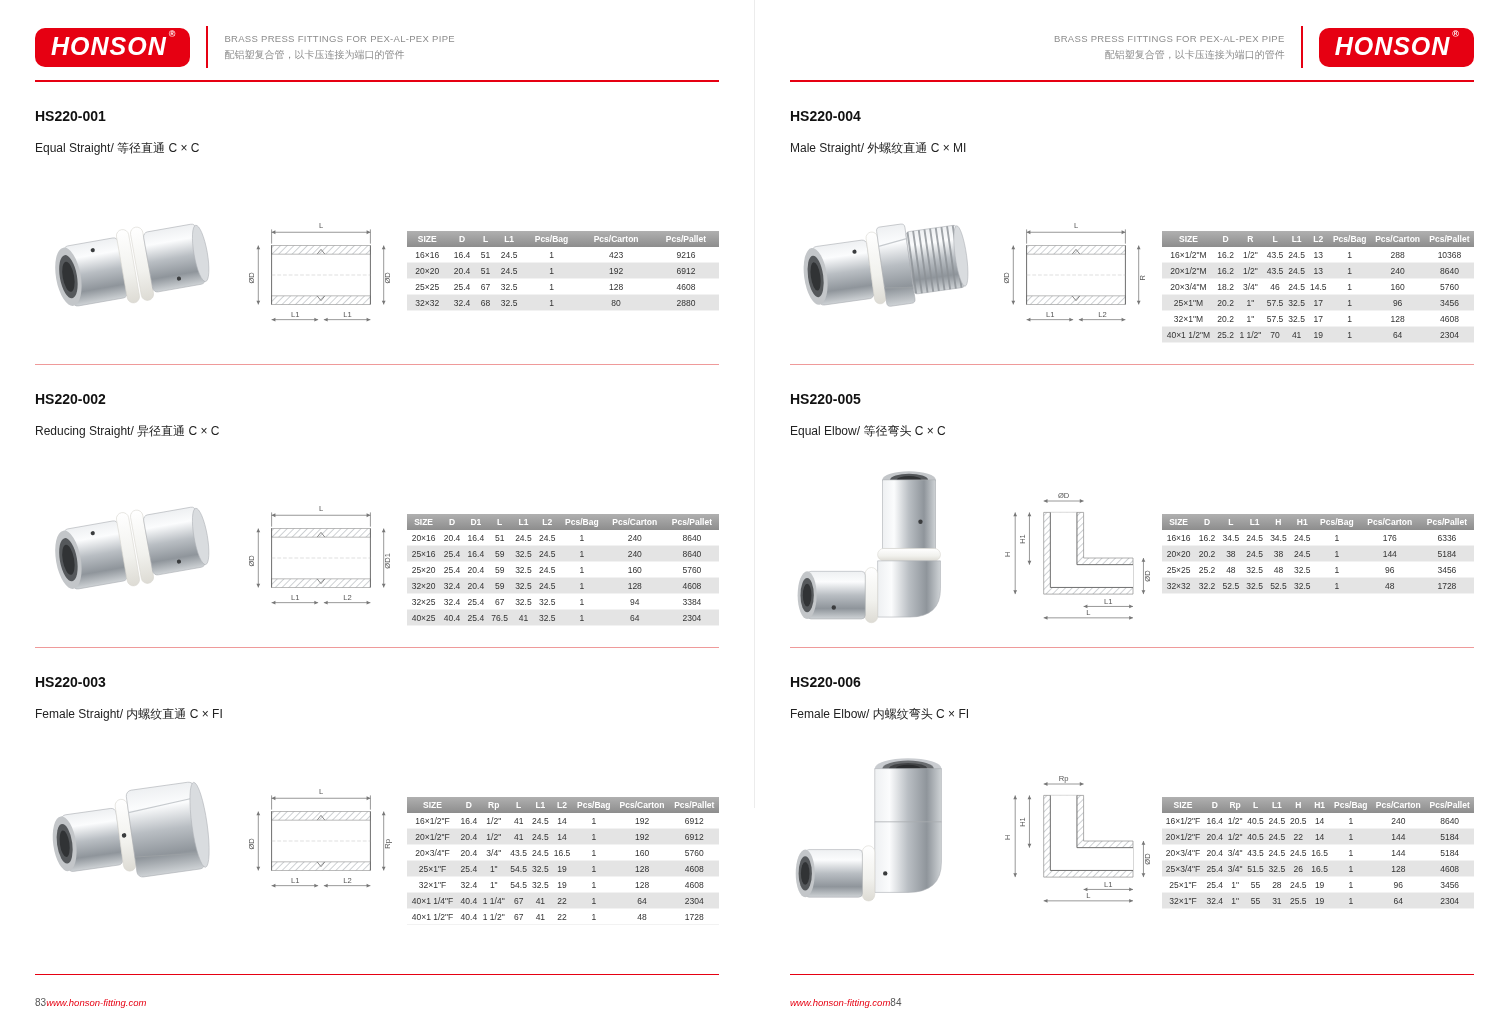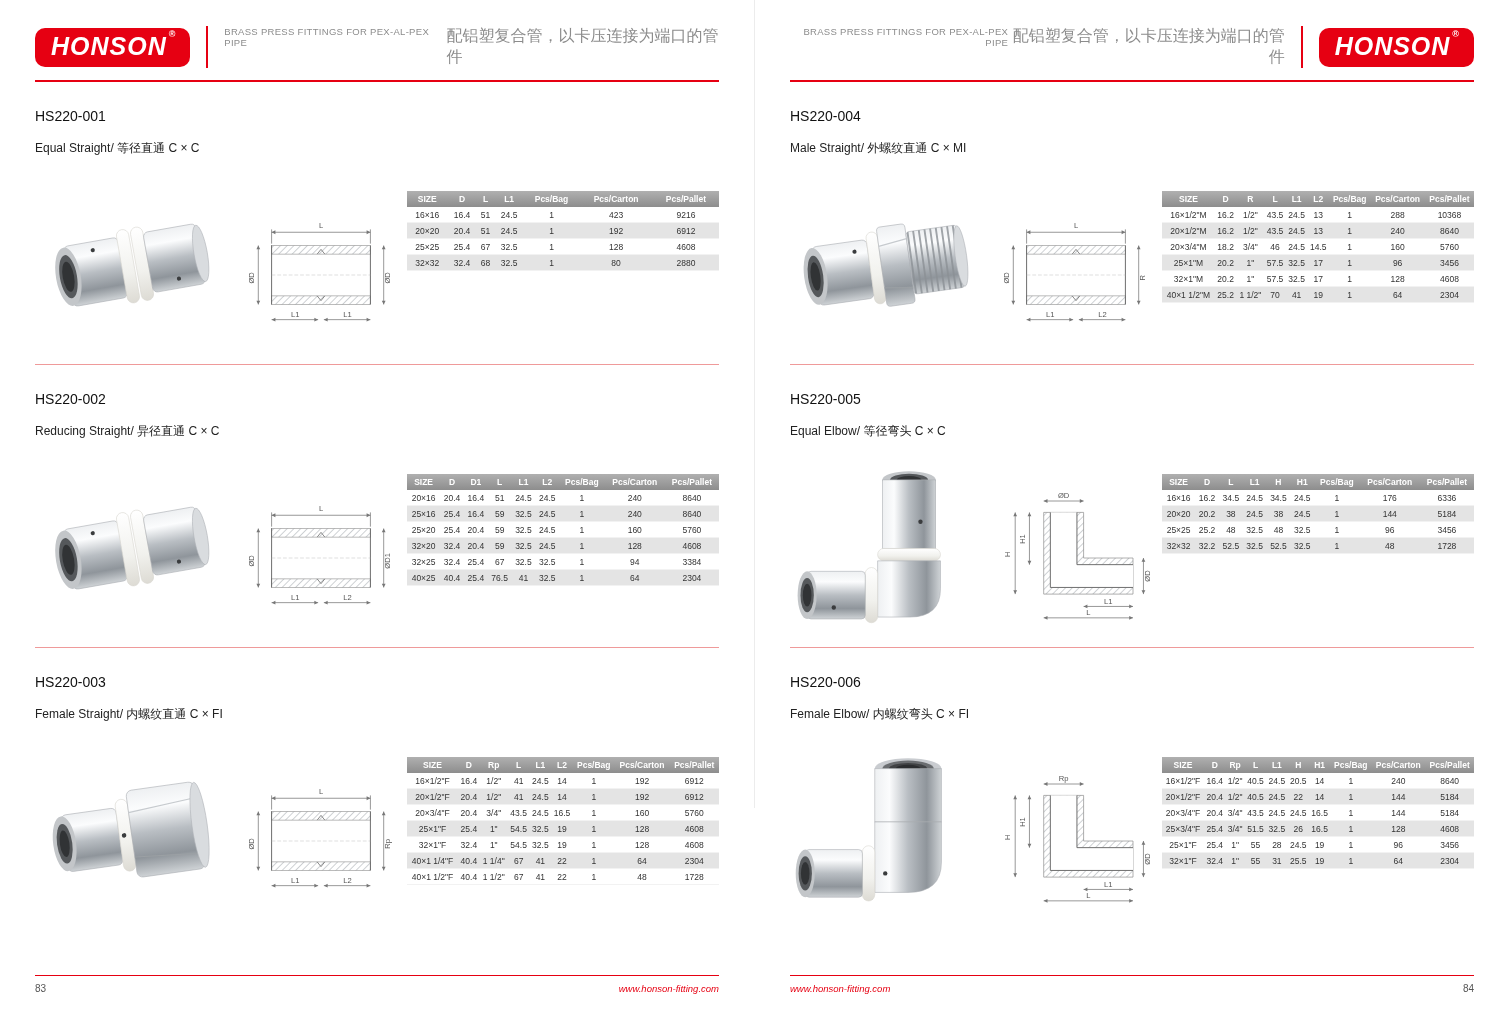--- a/index.html
+++ b/index.html
@@ -7,46 +7,46 @@
   .sheet { display:flex; width:1509px; height:808px;border-radius:27px; }
   .page { position:relative; width:754px; height:1024px; background:#fff; }
   .page-gutter { width:1px; background:#ececec; }
 
   
   .page-header { height:82px; margin:0 35px; border-bottom:2px solid #e60012; display:flex; align-items:center; padding-top:14px; }
   .page-header.right { justify-content:flex-end; }
   .logo { background:#e60012; color:#fff; border-radius:10px; padding:6px 16px 8px 16px; font-weight:bold; font-style:italic; font-size:25px; letter-spacing:1px; position:relative; line-height:1; }
   .logo .reg { font-size:9px; font-style:normal; vertical-align:top; position:relative; top:-4px; left:2px; }
   .logo-divider { width:2px; height:42px; background:#e60012; margin:0 16px; }
-  .taglines { display:flex; flex-direction:row; gap:4px; }
+  .taglines { display:flex; flex-direction:column; gap:4px; }
   .taglines.right-align { text-align:right; }
   .tagline-en { font-size:9.5px; color:#8c8c8c; letter-spacing:.3px; }
-  .tagline-zh { font-size:16px; color:#8c8c8c; }
+  .tagline-zh { font-size:10px; color:#8c8c8c; }
 
   
   .sections { margin:0 35px; }
   .product-section { height:283px; position:relative; padding-top:26px; }
   .product-section:not(:last-child)::after { content:""; position:absolute; left:0; right:0; bottom:0; height:1px; background:#ef9a9a; }
-  .sec-code { font-size:14px; font-weight:normal; color:#111; }
+  .sec-code { font-size:14px; font-weight:bold; color:#111; }
   .sec-sub { font-size:12px; color:#222; margin-top:16px; }
   .sec-body { display:flex; align-items:flex-start; margin-top:6px; }
   .photo { width:200px; height:172px; margin-top:16px; flex:none; }
   .photo svg { width:100%; height:100%; }
   .diagram { width:152px; height:140px; margin:42px 6px 0 10px; flex:none; }
   .diagram svg { width:100%; height:100%; }
-  .table-wrap { width:312px; margin-left:auto; margin-top:28px; }
+  .table-wrap { width:312px; margin-left:auto; margin-top:68px; }
 
   table { width:100%; border-collapse:collapse; font-size:8.5px; table-layout:auto; }
   th { background:linear-gradient(#b0b0b0,#8d8d8d); color:#fff; font-weight:bold; padding:3px 1px; text-align:center; white-space:nowrap; }
   td { padding:2.5px 1px; text-align:center; color:#333; white-space:nowrap; }
   tbody tr:nth-child(even) td { background:#e4e4e4; }
   tbody tr td { border-bottom:0.5px solid #f2f2f2; }
 
   
-  .page-footer { position:absolute; left:35px; right:35px; bottom:30px; border-top:1.5px solid #e60012; padding-top:7px; display:flex; justify-content:space-between; align-items:baseline; }
+  .page-footer { position:absolute; left:35px; right:35px; bottom:16px; border-top:1.5px solid #e60012; padding-top:22px; display:flex; align-items:baseline; }
   .page-num { font-size:10px; color:#555; }
   .site { font-size:9.5px; color:#e60012; font-style:italic; text-decoration:none; }
 
   
   .dim-t { font-size:8px; fill:#555; font-family:"Liberation Sans",sans-serif; }
   .dim-l { stroke:#777; stroke-width:0.8; fill:none; }
   .draw-l { stroke:#666; stroke-width:1; fill:none; }
 </style>
 </head>
 <body>

